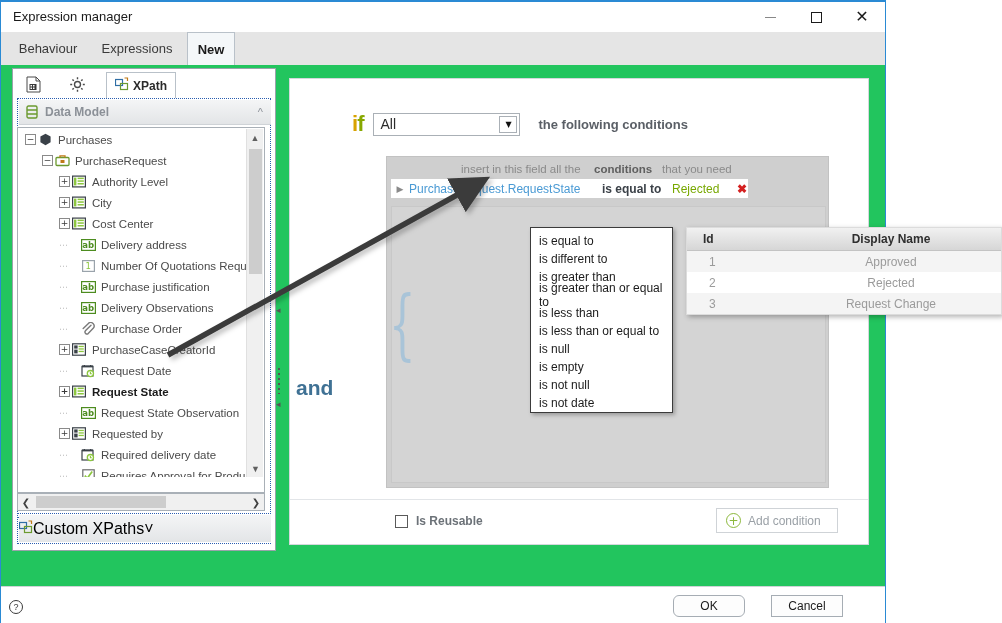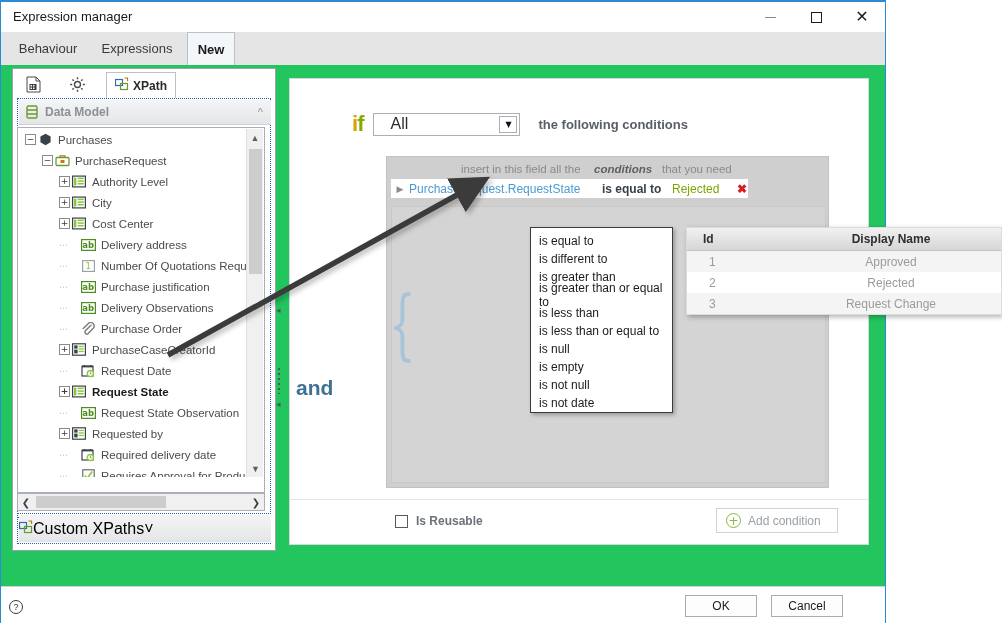--- a/index.html
+++ b/index.html
@@ -150,35 +150,35 @@
     background:#ffffff; border:1px solid #d4d8dc;
   }
   .ifrow { position:absolute; left:62px; top:32px; display:flex; align-items:center; }
   .iflabel { font-size:22px; font-weight:bold; letter-spacing:-1px; }
   .iflabel .i { color:#d8a200; }
   .iflabel .f { color:#87a800; }
   .combo {
     margin-left:10px; width:147px; height:23px; border:1px solid #aab0b6; background:#fff;
     display:flex; align-items:center; position:relative;
   }
-  .combo .cval { font-size:16px; color:#2b2b2b; margin-left:16px; }
+  .combo .cval { font-size:14px; color:#2b2b2b; margin-left:6px; }
   .combo .carrow {
     position:absolute; right:2px; top:2px; width:18px; height:17px;
     border:1px solid #aab0b6; background:#fff;
     display:flex; align-items:center; justify-content:center; font-size:8px; color:#111;
     font-family:"DejaVu Sans",sans-serif;
   }
   .ifsuffix { margin-left:18px; font-size:13px; font-weight:bold; color:#5a5f66; }
 
   .condpanel {
     position:absolute; left:96px; top:77px; width:443px; height:332px;
     background:#cfcfcf; border:1px solid #c2c2c2;
   }
   .hint-a { position:absolute; left:74px; top:6px; font-size:11.5px; color:#8a8a8a; }
-  .hint-b { position:absolute; left:207px; top:6px; font-size:11.5px; color:#5f5f5f; font-style:italic; font-weight:bold; }
+  .hint-b { position:absolute; left:207px; top:6px; font-size:11.5px; color:#5f5f5f; font-weight:bold; }
   .hint-c { position:absolute; left:275px; top:6px; font-size:11.5px; color:#8a8a8a; }
 
   .condrow {
     position:absolute; left:4px; top:22px; width:357px; height:19px;
     background:#ffffff; display:flex; align-items:center;
   }
   .cr-exp { width:18px; display:flex; align-items:center; justify-content:center; color:#8a8a8a; font-size:9px; font-family:"DejaVu Sans",sans-serif;}
   .cr-field { font-size:12px; color:#4a9ad4; }
   .cr-op { position:absolute; left:211px; font-size:12px; color:#3b4148; font-weight:bold; }
   .cr-val { position:absolute; left:281px; font-size:12px; color:#78a800; }
@@ -224,21 +224,21 @@
     position:absolute; left:8px; top:13px; width:14px; height:14px; border-radius:50%;
     border:1px solid #3a3a3a; display:flex; align-items:center; justify-content:center;
     font-size:9px; color:#3a3a3a;
   }
   .btn {
     position:absolute; top:8px; height:22px; width:72px;
     border:1px solid #a6adb4; background:#fdfdfd;
     display:flex; align-items:center; justify-content:center;
     font-size:12px; color:#1b1b1b;
   }
-  .btn.ok { right:128px; }
+  .btn.ok { right:140px;border-radius:6px; }
   .btn.cancel { right:42px; }
 
   
   .opdrop {
     position:absolute; left:530px; top:227px; width:143px; height:186px;
     background:#ffffff; border:1px solid #3b3b3b;
     box-shadow: 2px 2px 4px rgba(0,0,0,0.28);
     padding: 4px 0 0 0;
   }
   .opitem { height:18px; padding-left:8px; font-size:12px; color:#1b1b1b; display:flex; align-items:center; }

